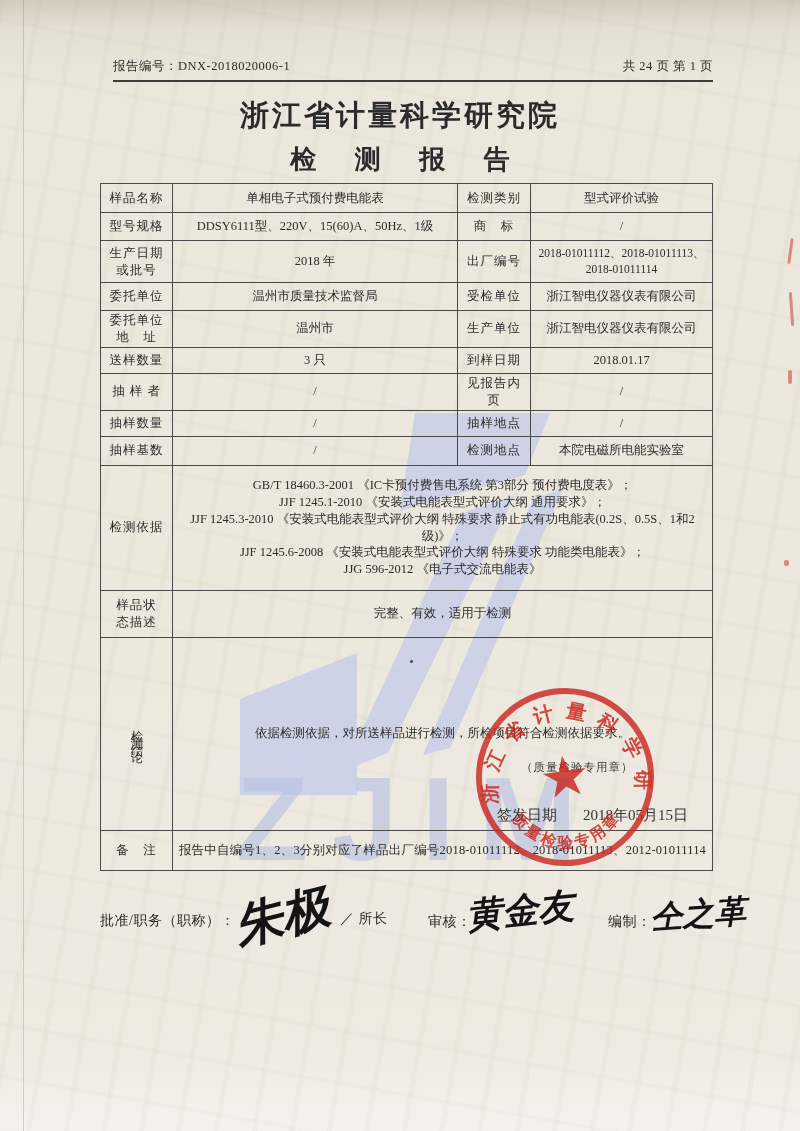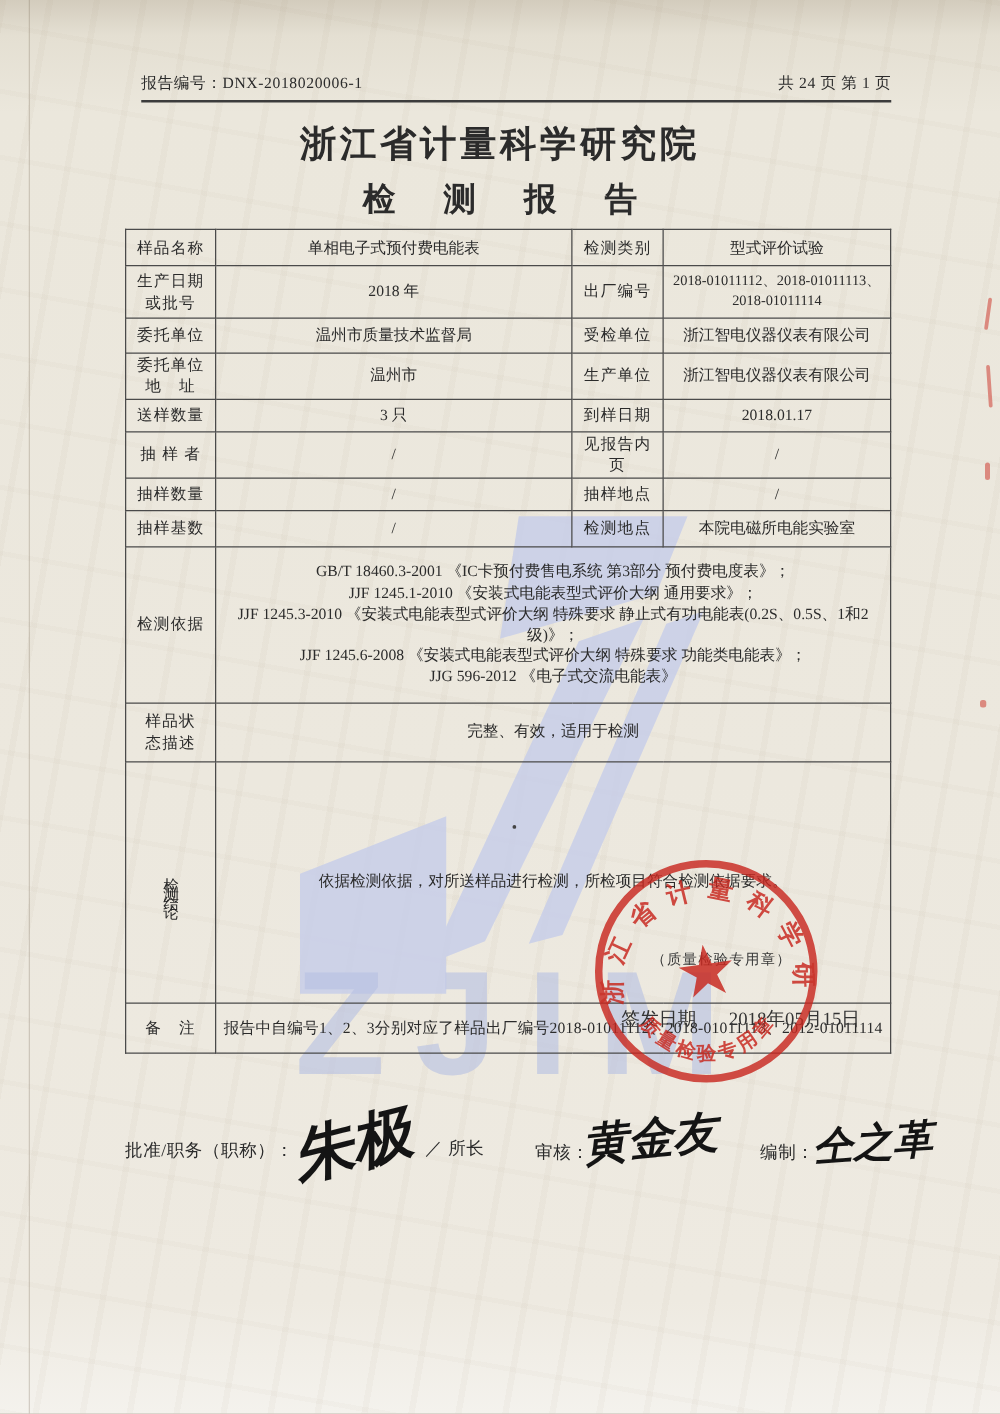--- a/index.html
+++ b/index.html
@@ -120,20 +120,26 @@
         <col style="width:285px">
         <col style="width:73px">
         <col style="width:182px">
       </colgroup>
     <tbody>
         <tr style="height:29px">
       <td class="lab">样品名称</td>
       <td class="val">单相电子式预付费电能表</td>
       <td class="lab">检测类别</td>
       <td class="val">型式评价试验</td>
+    </tr>
+    <tr style="height:28px">
+      <td class="lab">型号规格</td>
+      <td class="val">DDSY6111型、220V、15(60)A、50Hz、1级</td>
+      <td class="lab">商　标</td>
+      <td class="val">/</td>
     </tr>
     <tr style="height:42px">
       <td class="lab">生产日期
 或批号</td>
       <td class="val">2018 年</td>
       <td class="lab">出厂编号</td>
       <td class="val" style="font-size:11.5px">2018-01011112、2018-01011113、2018-01011114</td>
     </tr>
     <tr style="height:28px">
       <td class="lab">委托单位</td>

